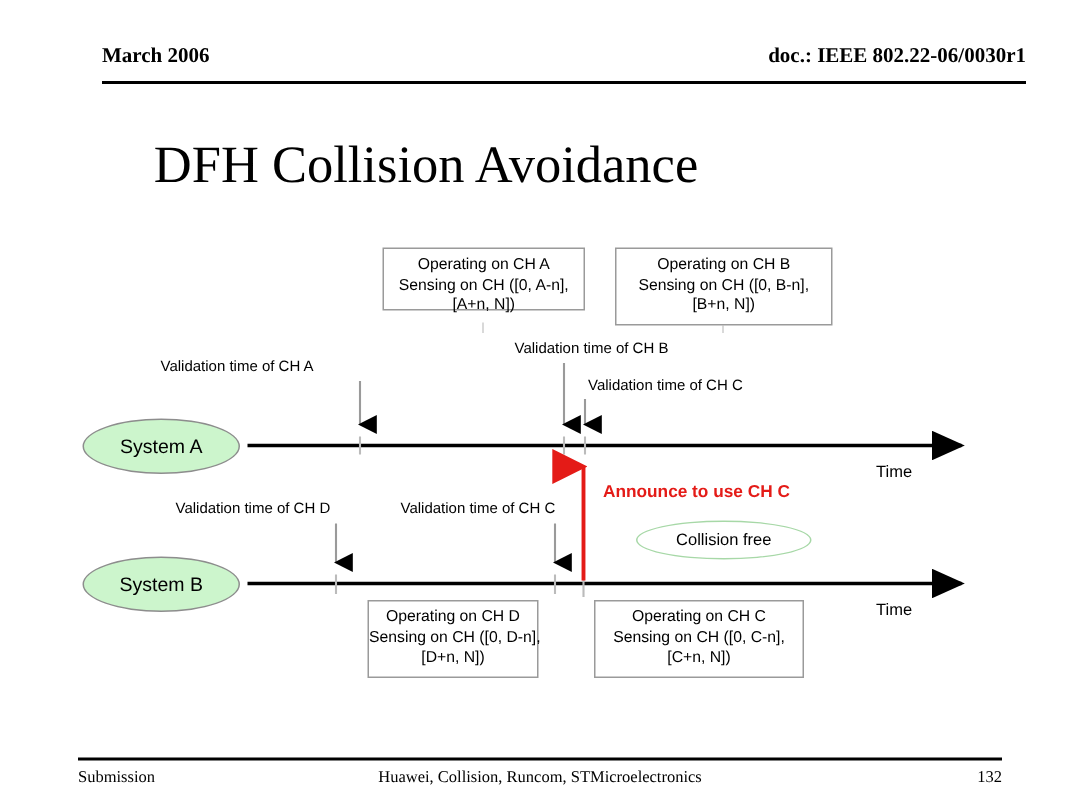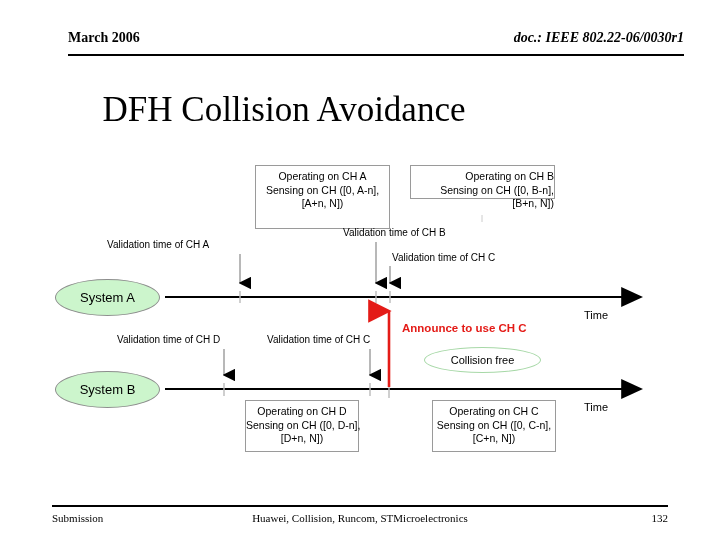--- a/index.html
+++ b/index.html
@@ -36,21 +36,20 @@
     letter-spacing: 0px;
   }
   #slide-header .hdr-right {
     position: absolute;
     right: 0;
     top: 0;
     font-family: "Liberation Serif", serif;
     font-weight: bold;
     font-size: 14px;
     white-space: nowrap;
-    font-style: italic;
   }
 
   
   #slide-title {
     position: absolute;
     left: 0;
     top: 90px;
     width: 568px;
     text-align: center;
     font-family: "Liberation Serif", serif;
@@ -80,24 +79,24 @@
     border: 1px solid #9a9a9a;
     background: #ffffff;
     font-size: 10.5px;
     line-height: 13.5px;
     text-align: center;
     color: #000;
     padding-top: 4px;
   }
   .opbox .ln { display: block; white-space: nowrap; }
 
-  #box-ch-a { left: 255px; top: 165px; width: 135px; height: 64px; }
-  #box-ch-b { left: 410px; top: 165px; width: 145px; height: 34px; text-align: right; }
+  #box-ch-a { left: 255px; top: 165px; width: 135px; height: 42px; }
+  #box-ch-b { left: 410px; top: 165px; width: 145px; height: 52px; }
   #box-ch-d { left: 245px; top: 400px; width: 114px; height: 52px; }
-  #box-ch-c { left: 396px; top: 400px; width: 124px; height: 52px; margin-left: 36px; }
+  #box-ch-c { left: 396px; top: 400px; width: 140px; height: 52px; }
 
   
   .vlabel {
     position: absolute;
     font-size: 10px;
     white-space: nowrap;
     color: #000;
   }
   #vlabel-a { left: 107px; top: 239px; }
   #vlabel-b { left: 343px; top: 227px; }

